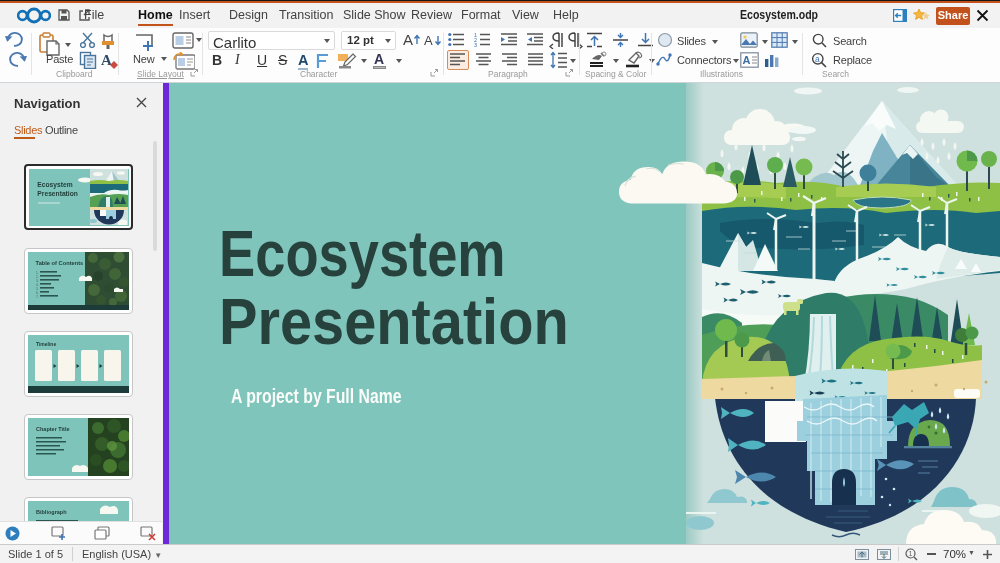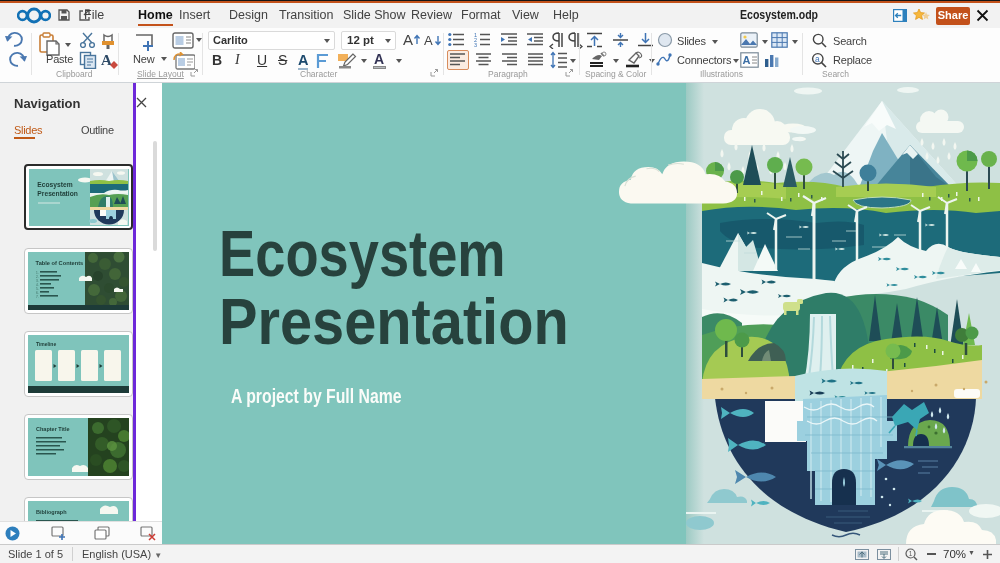--- a/index.html
+++ b/index.html
@@ -9,21 +9,21 @@
 #topline{position:absolute;top:0;left:0;width:1000px;height:3px;background:#c3521b;border-top:1px solid #151515;}
 #menubar{position:absolute;top:3px;left:0;width:1000px;height:25px;background:#f2f2f2;}
 .menuitem{position:absolute;top:0;height:25px;line-height:25px;font-size:12.5px;color:#424242;}
 #ribbon{position:absolute;top:28px;left:0;width:1000px;height:55px;background:#fdfdfd;border-bottom:1px solid #cfd4d8;}
 .grplabel{position:absolute;font-size:8.5px;color:#999;top:41px;white-space:nowrap;}
 .vsep{position:absolute;top:5px;height:42px;width:1px;background:#e4e4e4;}
 .ric{position:absolute;}
 .rtxt{position:absolute;font-size:11px;letter-spacing:-0.2px;color:#3f3f3f;white-space:nowrap;}
 .caret{position:absolute;width:0;height:0;border-left:3.5px solid transparent;border-right:3.5px solid transparent;border-top:4px solid #555;}
 #main{position:absolute;top:83px;left:0;width:1000px;height:461px;}
-#nav{position:absolute;top:0;left:0;width:136px;height:461px;background:#f1f1f1;border-right:3px solid #6d28d9;}
+#nav{position:absolute;top:0;left:0;width:169px;height:461px;background:#f1f1f1;border-right:6px solid #6d28d9;}
 #slide{position:absolute;top:0;left:162px;width:838px;height:461px;background:#80c5bc;overflow:hidden;}
 #statusbar{position:absolute;top:544px;left:0;width:1000px;height:19px;background:#f3f3f3;border-top:1px solid #cacaca;font-size:11px;color:#444;}
 .thumb{position:absolute;left:24px;width:109px;height:66px;background:#fff;border:1px solid #c6c6c6;border-radius:4px;padding:3px;}
 .thumb .inner{width:100%;height:100%;position:relative;overflow:hidden;background:#7fc4bb;}
 #thumb1{border:2.5px solid #2b2b2b;padding:2.5px;}
 .title-txt{position:absolute;left:57px;top:137px;color:#27423d;font-weight:bold;font-size:64px;line-height:68px;white-space:nowrap;}
 .title-txt span{display:inline-block;transform-origin:0 0;}
 .sub-txt{position:absolute;left:68.5px;top:302px;color:#fafcf9;font-weight:bold;font-size:19.5px;transform:scaleX(0.81);transform-origin:0 50%;white-space:nowrap;}
 #navtools{position:absolute;left:0;top:438px;width:162px;height:23px;background:#fbfbfb;border-top:1px solid #e0e0e0;}
 </style>
@@ -125,21 +125,21 @@
       </svg>
     <div class="caret" style="left:196px;top:10px;"></div>
     <svg class="ric" style="left:173px;top:24px" width="22" height="18" viewBox="0 0 22 18">
         <rect x="3" y="3" width="19" height="14" rx="1.5" fill="#fff" stroke="#777" stroke-width="1.3"></rect>
         <rect x="5" y="6" width="7" height="8" fill="#b9cde4"></rect>
         <path d="M14 7 h6 M14 10 h6 M14 13 h4" stroke="#999" stroke-width="1.1"></path>
         <path d="M1 8 q0 -7 8 -6 l-2 -2 m2 2 l-2.5 2" fill="none" stroke="#e0912f" stroke-width="1.5"></path>
       </svg>
 
     <div style="position:absolute;left:208px;top:3px;width:127px;height:19px;border:1px solid #dadada;border-radius:2px;background:#fff;"></div>
-    <div style="position:absolute;left:213px;top:6px;font-size:11px;font-weight:bold;color:#333;">Carlito</div>
+    <div style="position:absolute;left:213px;top:6px;font-size:15px;font-weight:normal;color:#333;">Carlito</div>
     <div class="caret" style="left:324px;top:11px;"></div>
     <div style="position:absolute;left:341px;top:3px;width:55px;height:19px;border:1px solid #dadada;border-radius:2px;background:#fff;"></div>
     <div style="position:absolute;left:347px;top:6px;font-size:11.5px;font-weight:bold;color:#333;">12 pt</div>
     <div class="caret" style="left:385px;top:11px;"></div>
     <svg class="ric" style="left:403px;top:3px" width="18" height="18" viewBox="0 0 18 18">
         <text x="0" y="14" font-size="15" fill="#444" font-family="Liberation Sans">A</text>
         <path d="M14 13 V5 M11.5 7.5 L14 4.5 L16.5 7.5" fill="none" stroke="#3f74b5" stroke-width="1.4"></path>
       </svg>
     <svg class="ric" style="left:424px;top:3px" width="18" height="18" viewBox="0 0 18 18">
         <text x="0" y="14" font-size="13" fill="#444" font-family="Liberation Sans">A</text>
@@ -623,21 +623,21 @@
           <path d="M8 33 Q10 24 19 22 M30 14 Q38 12 43 17 M52 10 Q60 7 68 9" stroke="#d8e0d6" stroke-width="1.2" fill="none"></path>
       </svg>
     </div>
     <div id="nav">
       <div style="position:absolute;left:14px;top:13px;font-size:13px;font-weight:bold;color:#333;">Navigation</div>
       <svg style="position:absolute;left:136px;top:14px" width="11" height="11" viewBox="0 0 11 11">
           <path d="M1 1 L10 10 M10 1 L1 10" stroke="#444" stroke-width="1.3"></path>
         </svg>
       <div style="position:absolute;left:14px;top:41px;font-size:11px;letter-spacing:-0.3px;color:#c05a17;">Slides</div>
       <div style="position:absolute;left:13.5px;top:54px;width:21px;height:2px;background:#c05a17;"></div>
-      <div style="position:absolute;left:45px;top:41px;font-size:11px;letter-spacing:-0.3px;color:#444;margin-left:36px;">Outline</div>
+      <div style="position:absolute;left:45px;top:41px;font-size:11px;letter-spacing:-0.3px;color:#444;">Outline</div>
       <div style="position:absolute;left:153px;top:58px;width:4px;height:110px;background:#dadada;border-radius:2px;"></div>
       <div class="thumb" id="thumb1" style="top:81px;">
           <div class="inner">
         <svg width="99" height="56" viewBox="0 0 99 56">
           <rect width="99" height="56" fill="#7fc4bb"></rect>
           <text x="9" y="18" font-size="7.2" font-weight="bold" fill="#1e3c37" font-family="Liberation Sans" transform="scale(0.93,1)">Ecosystem</text>
           <text x="9" y="27" font-size="7.2" font-weight="bold" fill="#1e3c37" font-family="Liberation Sans" transform="scale(0.93,1)">Presentation</text>
           <rect x="9" y="33" width="22" height="2" fill="#aad6cf"></rect>
           <ellipse cx="56" cy="11" rx="7" ry="2.6" fill="#f6f8f1"></ellipse>
           <g transform="translate(61,0)">

